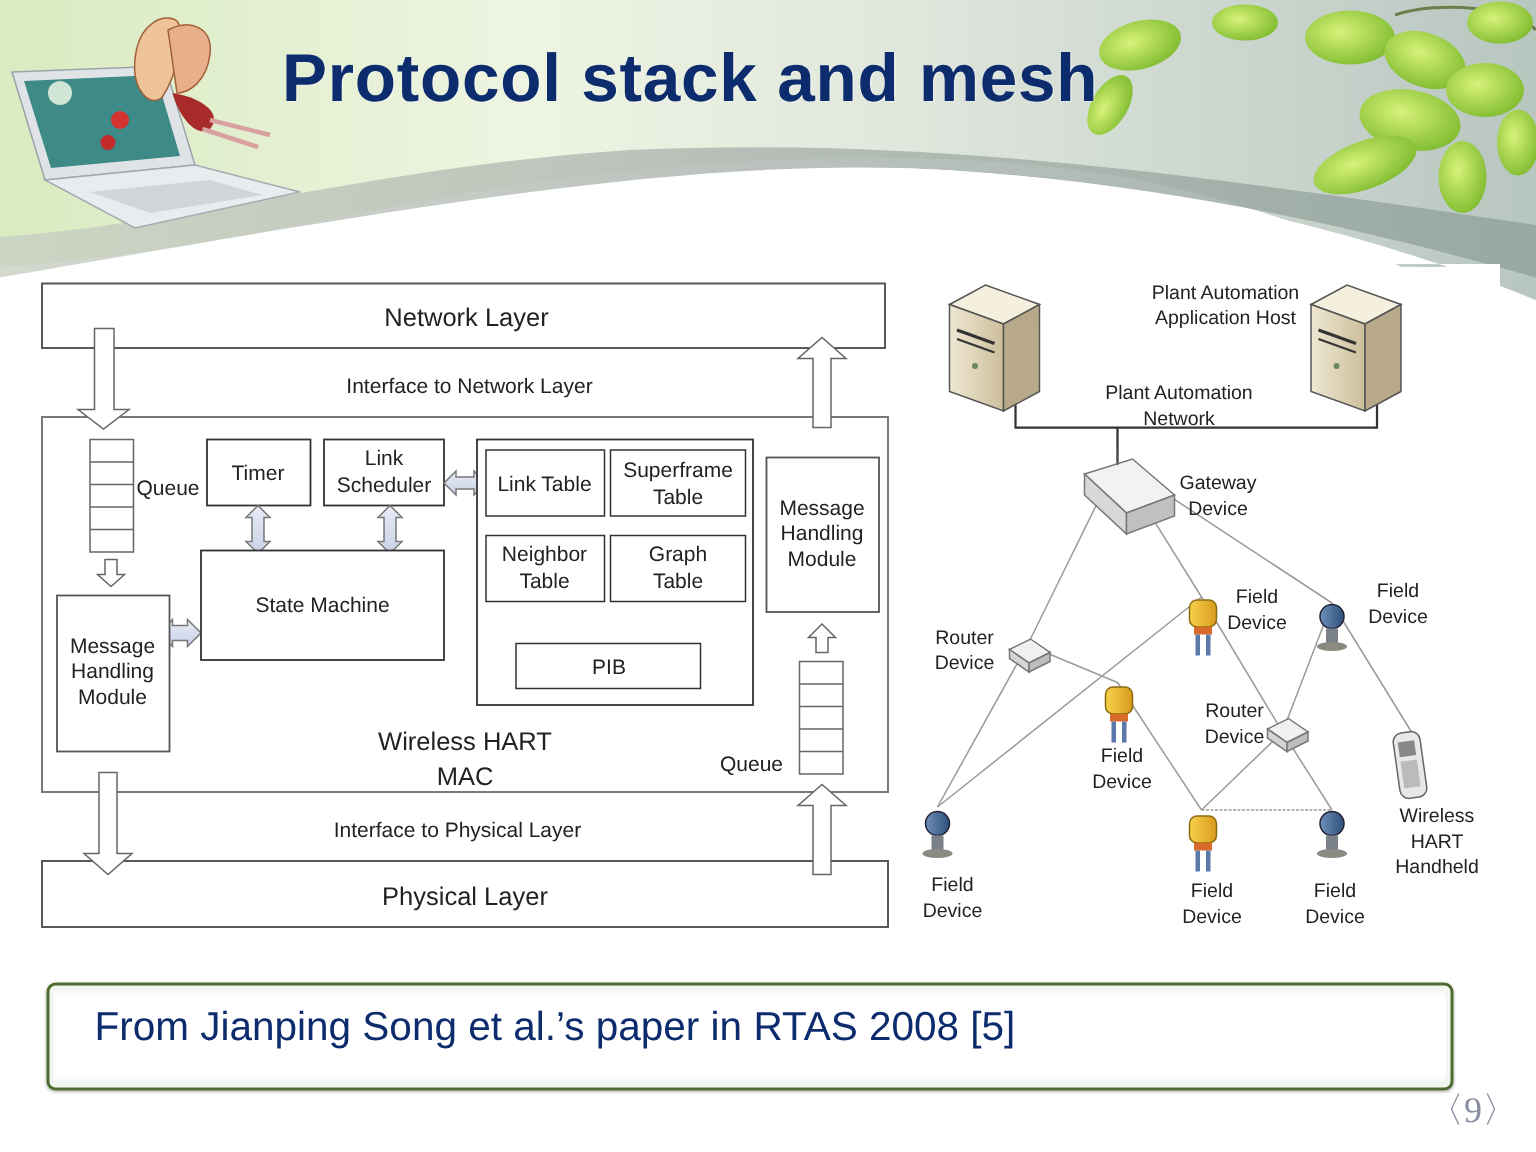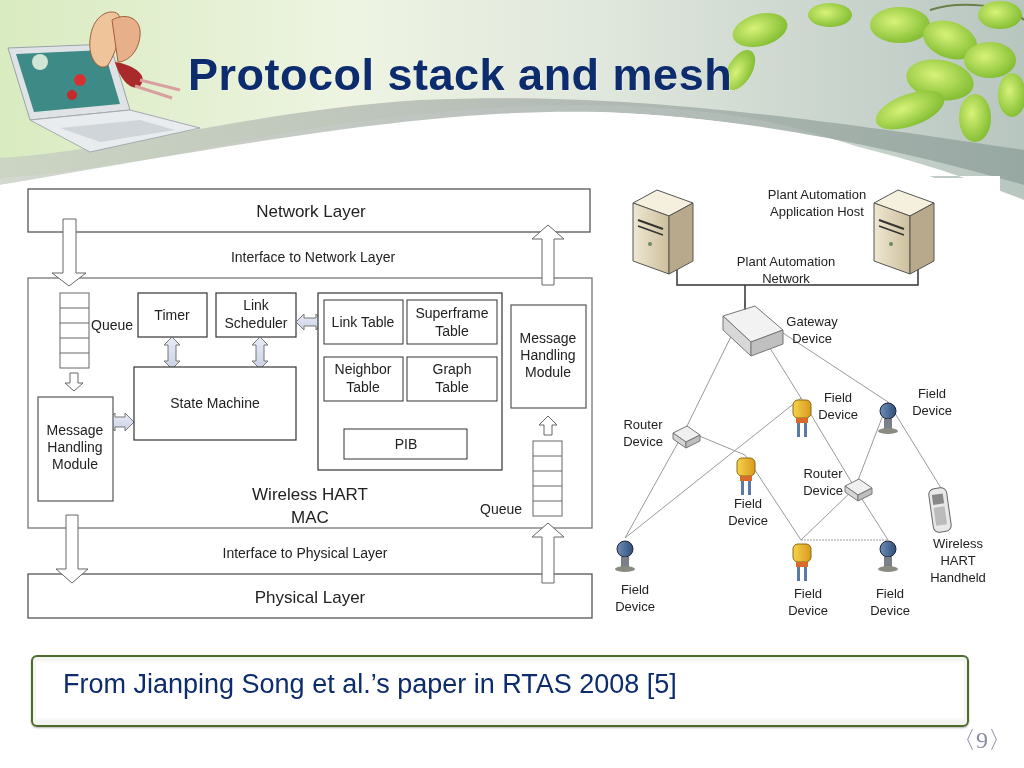--- a/index.html
+++ b/index.html
@@ -1,18 +1,18 @@
 <!DOCTYPE html>
 <html><head>
 <meta charset="utf-8">
 <style>
   html,body{margin:0;padding:0;}
   body{width:1024px;height:768px;overflow:hidden;position:relative;background:#ffffff;font-family:"Liberation Sans",sans-serif;}
   #header-bg{position:absolute;left:0;top:0;width:1024px;height:230px;}
-  #title{position:absolute;left:188px;top:26px;font-family:"Liberation Sans",sans-serif;font-weight:bold;font-size:45px;color:#0d2c6e;letter-spacing:0.5px;white-space:nowrap;text-shadow:1px 1px 0 rgba(255,255,255,0.35);margin-top:23px;}
+  #title{position:absolute;left:188px;top:26px;font-family:"Liberation Sans",sans-serif;font-weight:bold;font-size:45px;color:#0d2c6e;letter-spacing:0.5px;white-space:nowrap;text-shadow:1px 1px 0 rgba(255,255,255,0.35);}
   #stack-diagram{position:absolute;left:26px;top:185px;width:570px;height:435px;background:#fff;}
   #mesh-diagram{position:absolute;left:605px;top:178px;width:395px;height:445px;background:#fff;}
   .dtext{font-family:"Liberation Sans",sans-serif;fill:#222;}
   #caption-box{position:absolute;left:31px;top:655px;width:938px;height:72px;border:2px solid #4d6b2a;border-radius:6px;box-sizing:border-box;background:linear-gradient(#eef1ea,#ffffff 10%,#ffffff 88%,#e8ebe4);box-shadow:inset 0 0 0 3px #f3f5f0, 0 1px 2px rgba(0,0,0,0.3);}
   #caption-text{position:absolute;left:30px;top:12px;font-family:"Liberation Sans",sans-serif;font-size:27px;color:#0d2c6e;white-space:nowrap;}
   #page-number{position:absolute;left:952px;top:724px;font-family:"Liberation Serif",serif;font-size:24px;color:#8a8ea0;}
 </style>
 </head>
 <body>
 

